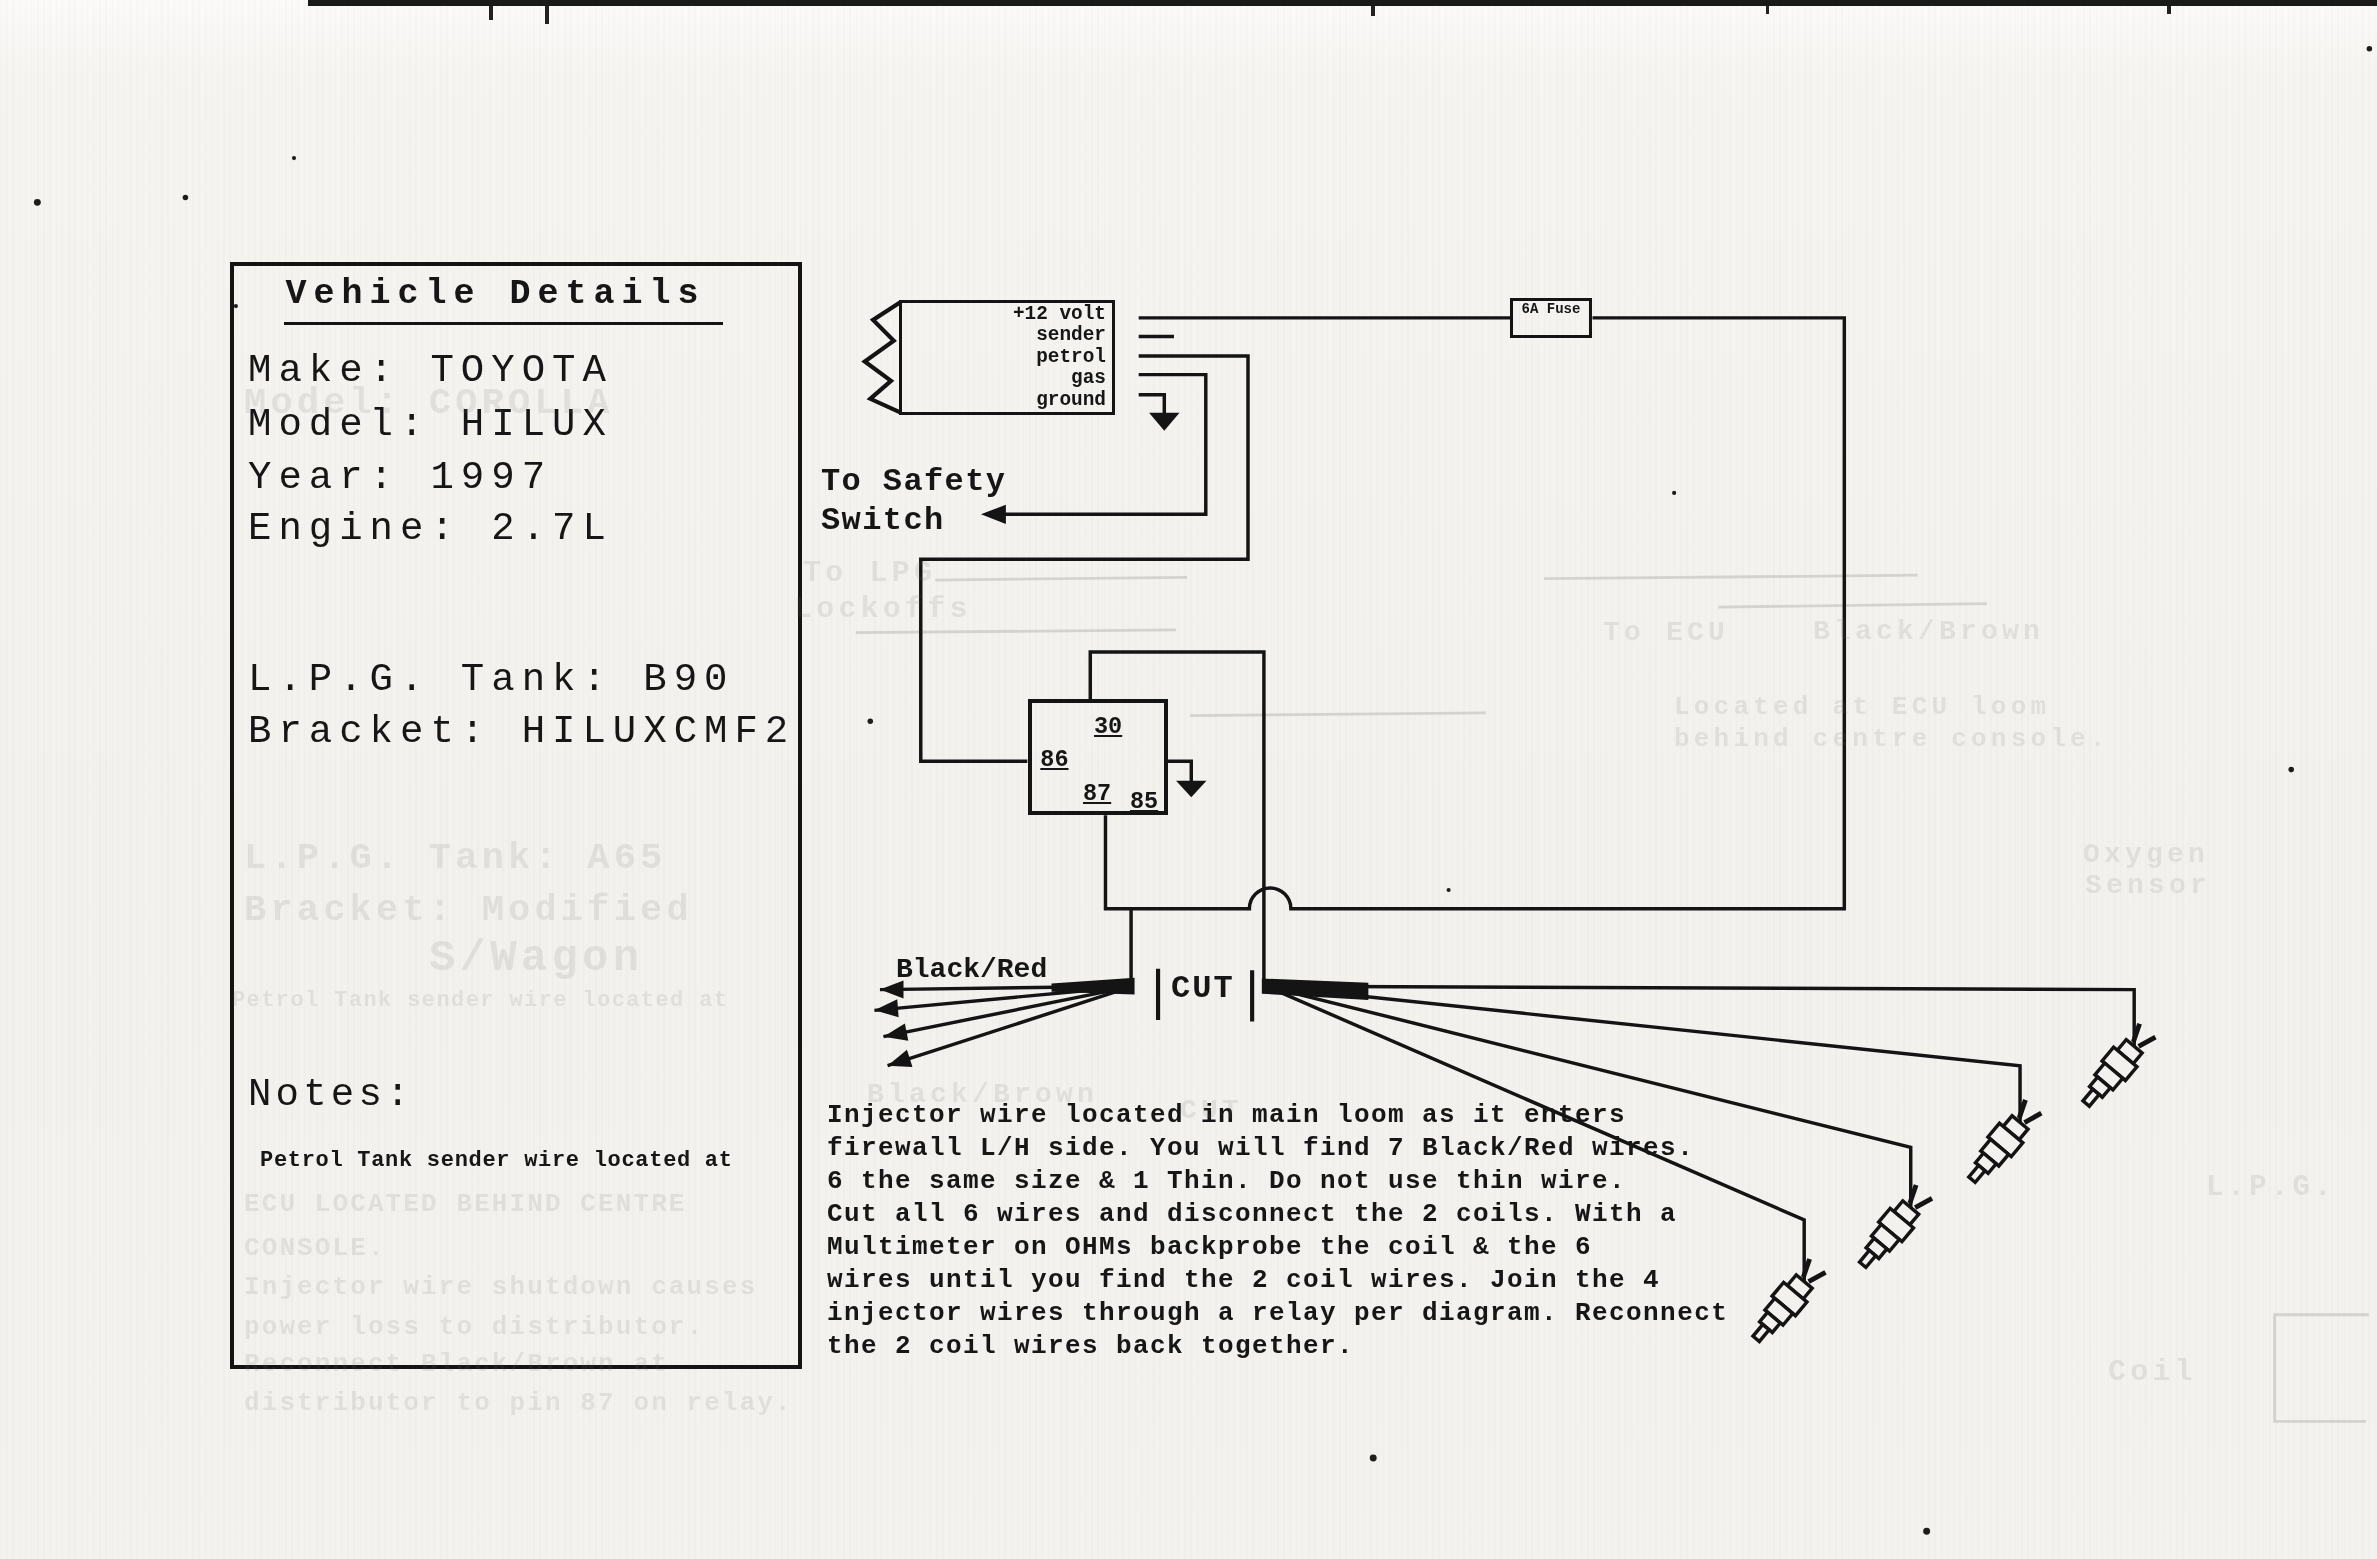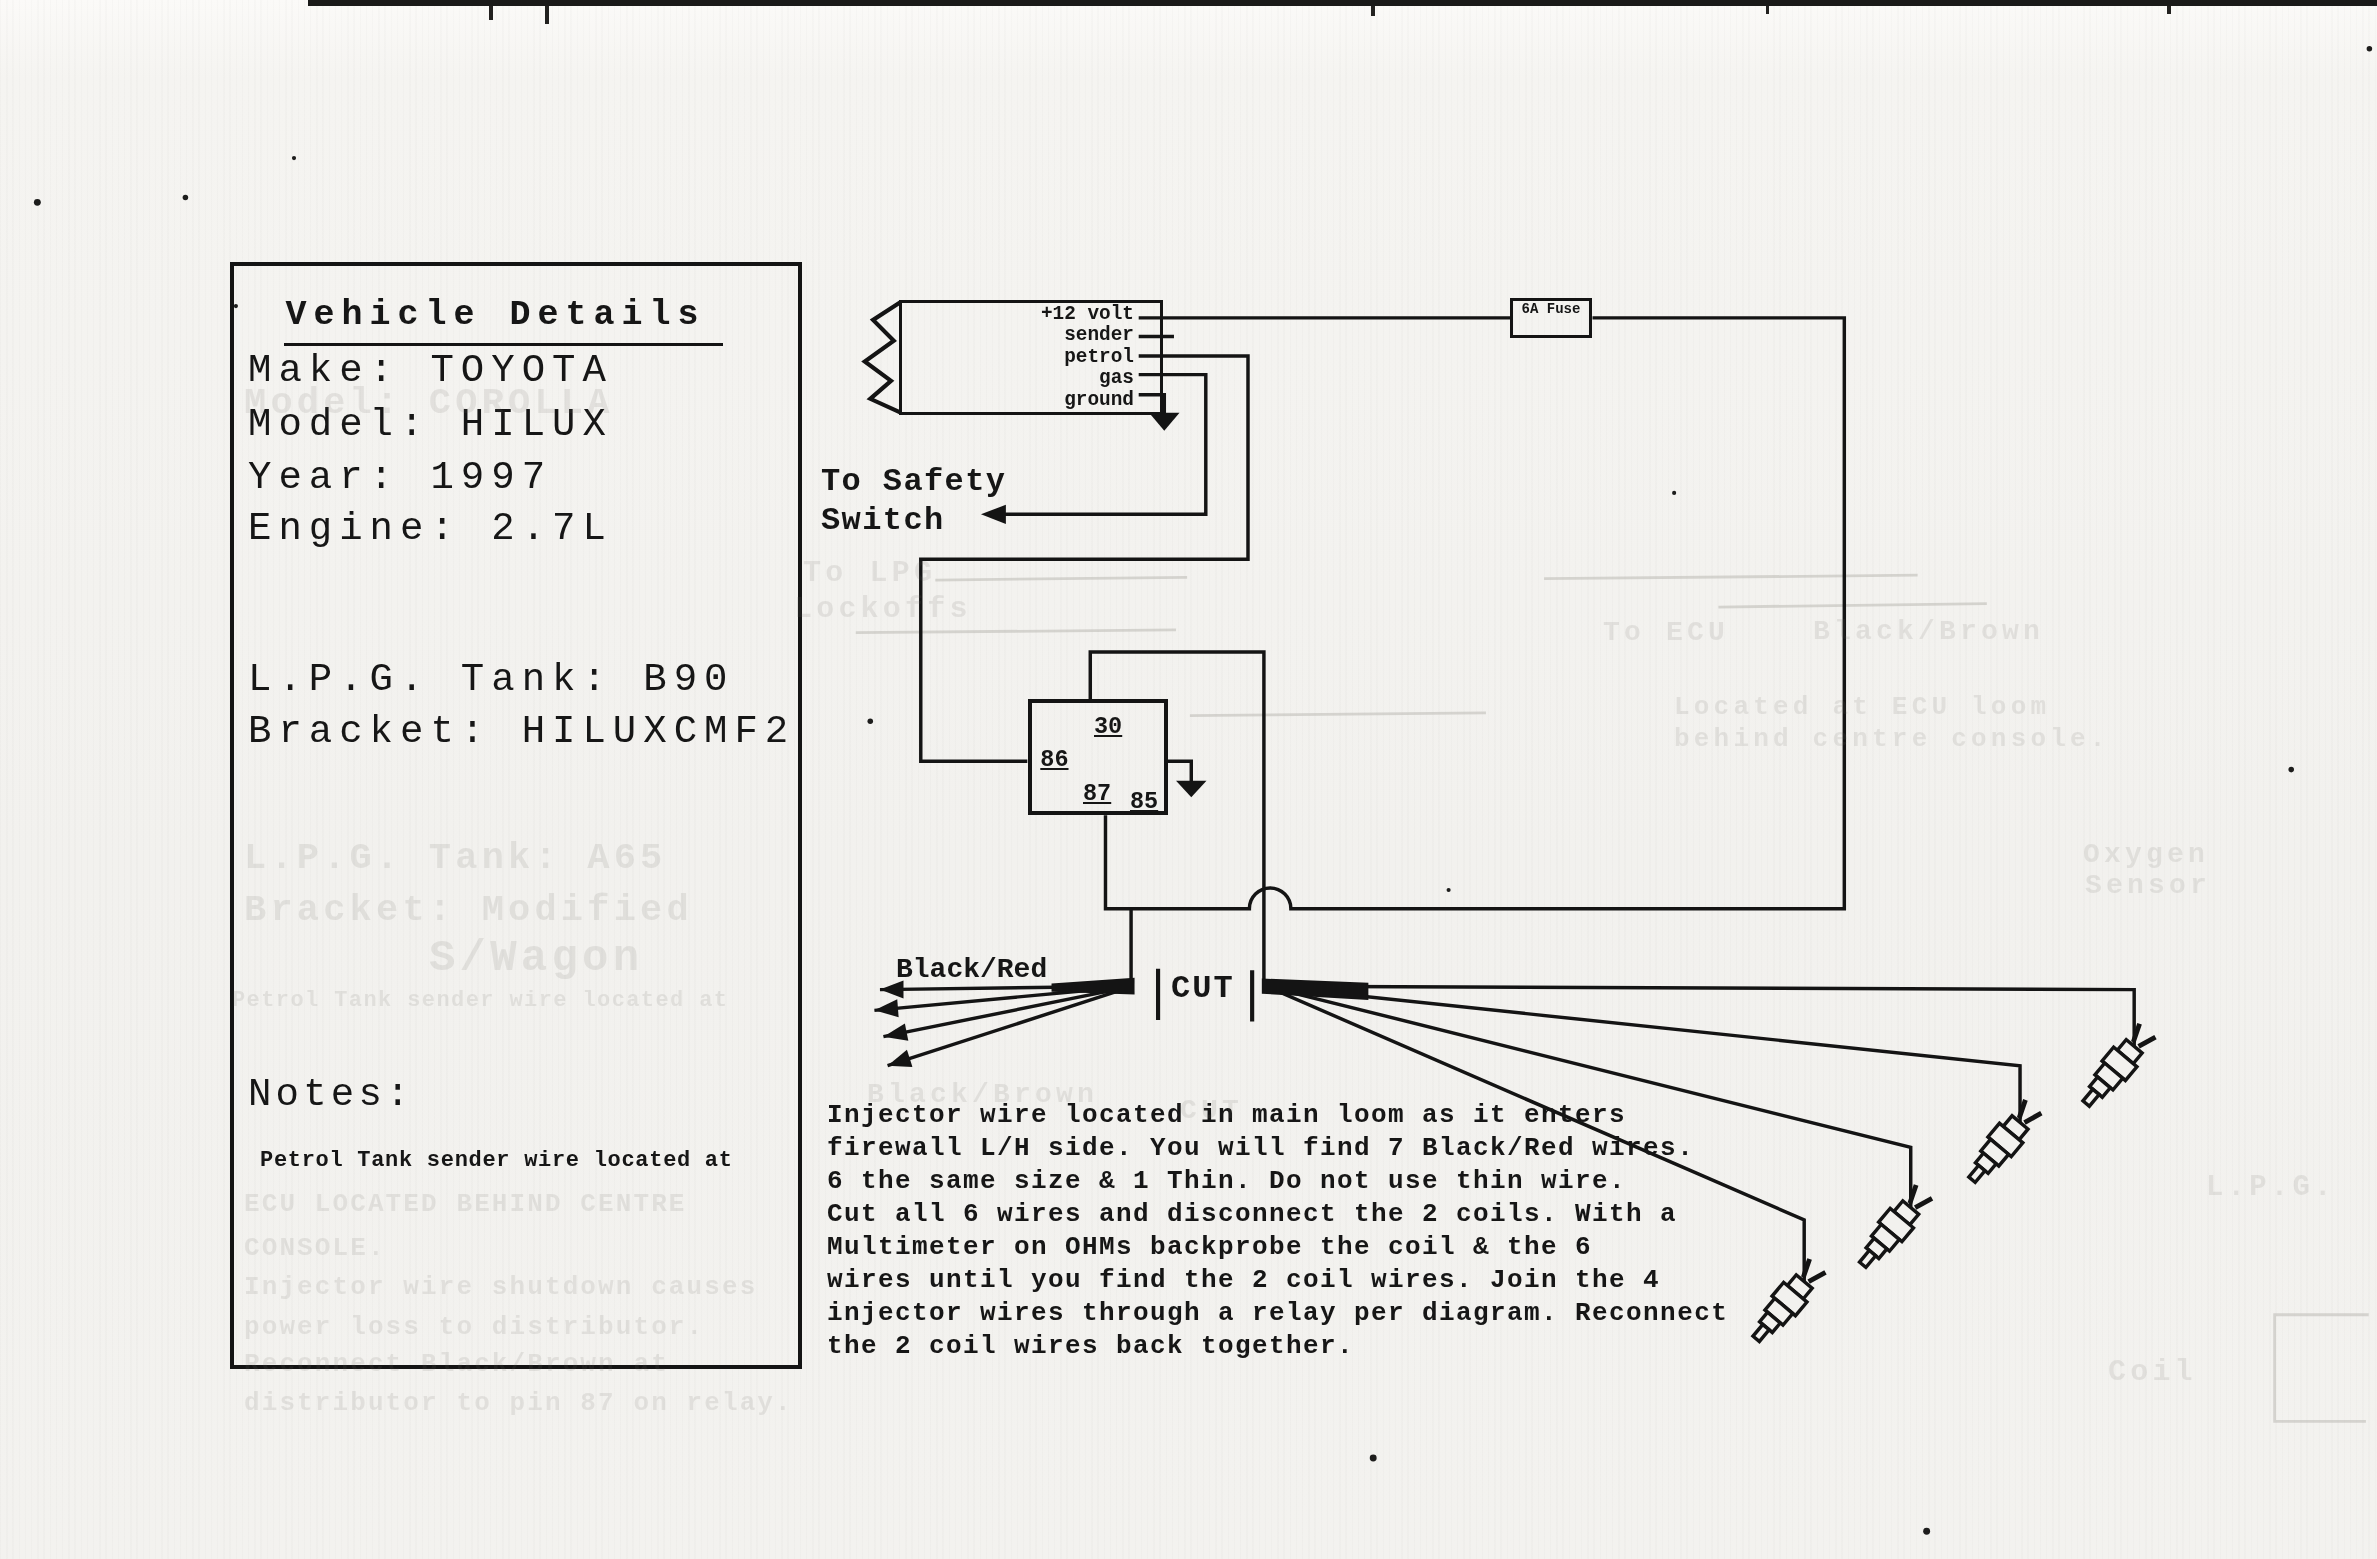--- a/index.html
+++ b/index.html
@@ -24,33 +24,33 @@
   
   .scan-strip{position:absolute;left:308px;top:0;width:2070px;height:6.2px;background:#1a1a19;}
   .scan-tick{position:absolute;background:#22211f;}
 
   
   .vehicle-box{
     position:absolute;left:230px;top:262px;width:572px;height:1107px;
     border:4.2px solid #141414;box-sizing:border-box;background:transparent;
   }
   .vbox-title{
-    position:absolute;left:50px;top:29px;
+    position:absolute;left:50px;top:8px;
     font-size:35px;font-weight:bold;letter-spacing:7px;
     border-bottom:3.5px solid #141414;padding:0 18px 8.3px 1.4px;
   }
   .vbox-line{position:absolute;left:14px;font-size:39px;font-weight:normal;letter-spacing:7px;}
   .vbox-note-detail{position:absolute;left:26px;font-size:22px;font-weight:bold;letter-spacing:0.7px;}
 
   
   .sender-box{
-    position:absolute;left:899px;top:300px;width:264px;height:115px;
+    position:absolute;left:899px;top:300px;width:216px;height:115px;
     border:3.5px solid #141414;box-sizing:border-box;
     display:flex;flex-direction:column;justify-content:center;align-items:flex-end;
-    padding-right:26px;
+    padding-right:6px;
   }
   .sender-pin{font-size:19.4px;font-weight:bold;line-height:21.4px;letter-spacing:0px;}
   .fuse-box{
     position:absolute;left:1510px;top:298px;width:82px;height:40px;
     border:3.5px solid #141414;box-sizing:border-box;
     display:flex;align-items:flex-start;justify-content:center;
   }
   .fuse-label{font-size:14px;font-weight:bold;letter-spacing:0;}
   .relay-box{
     position:absolute;left:1028px;top:699px;width:140px;height:116px;

